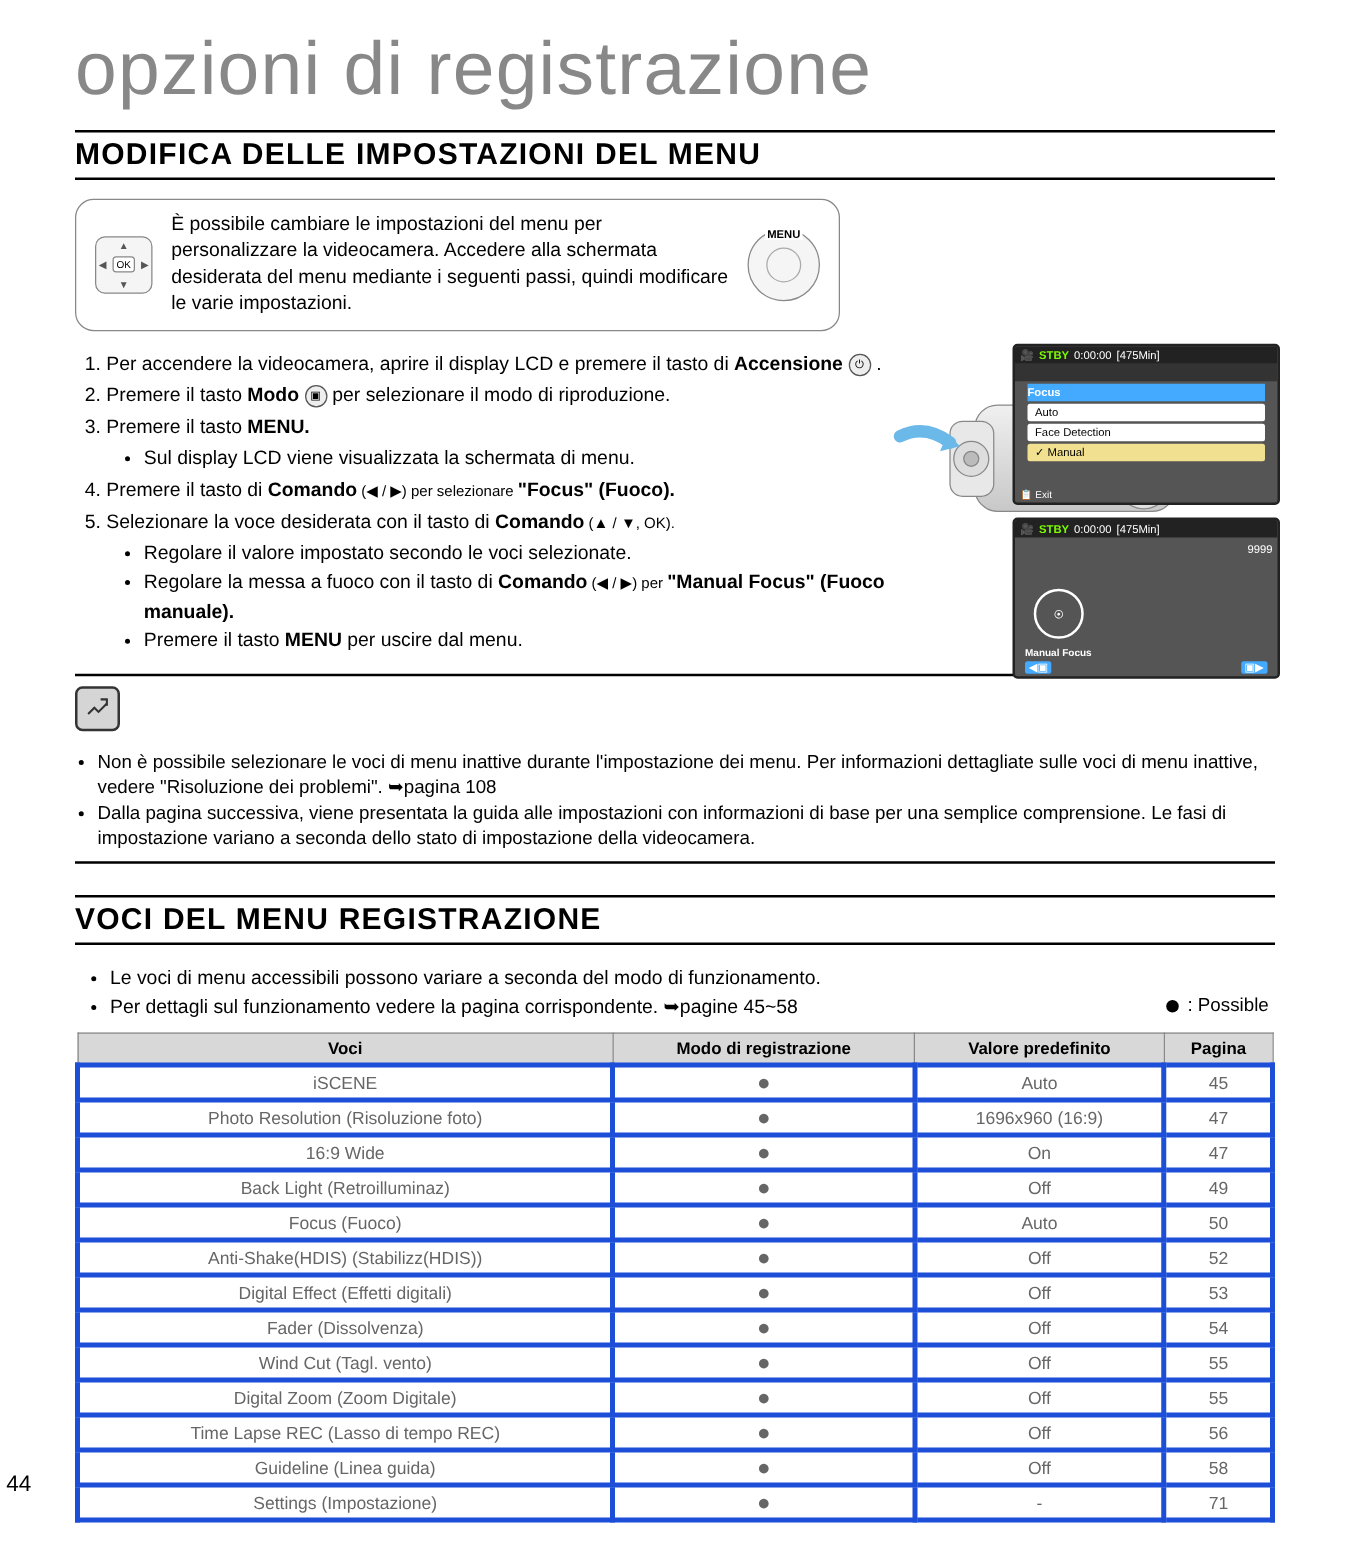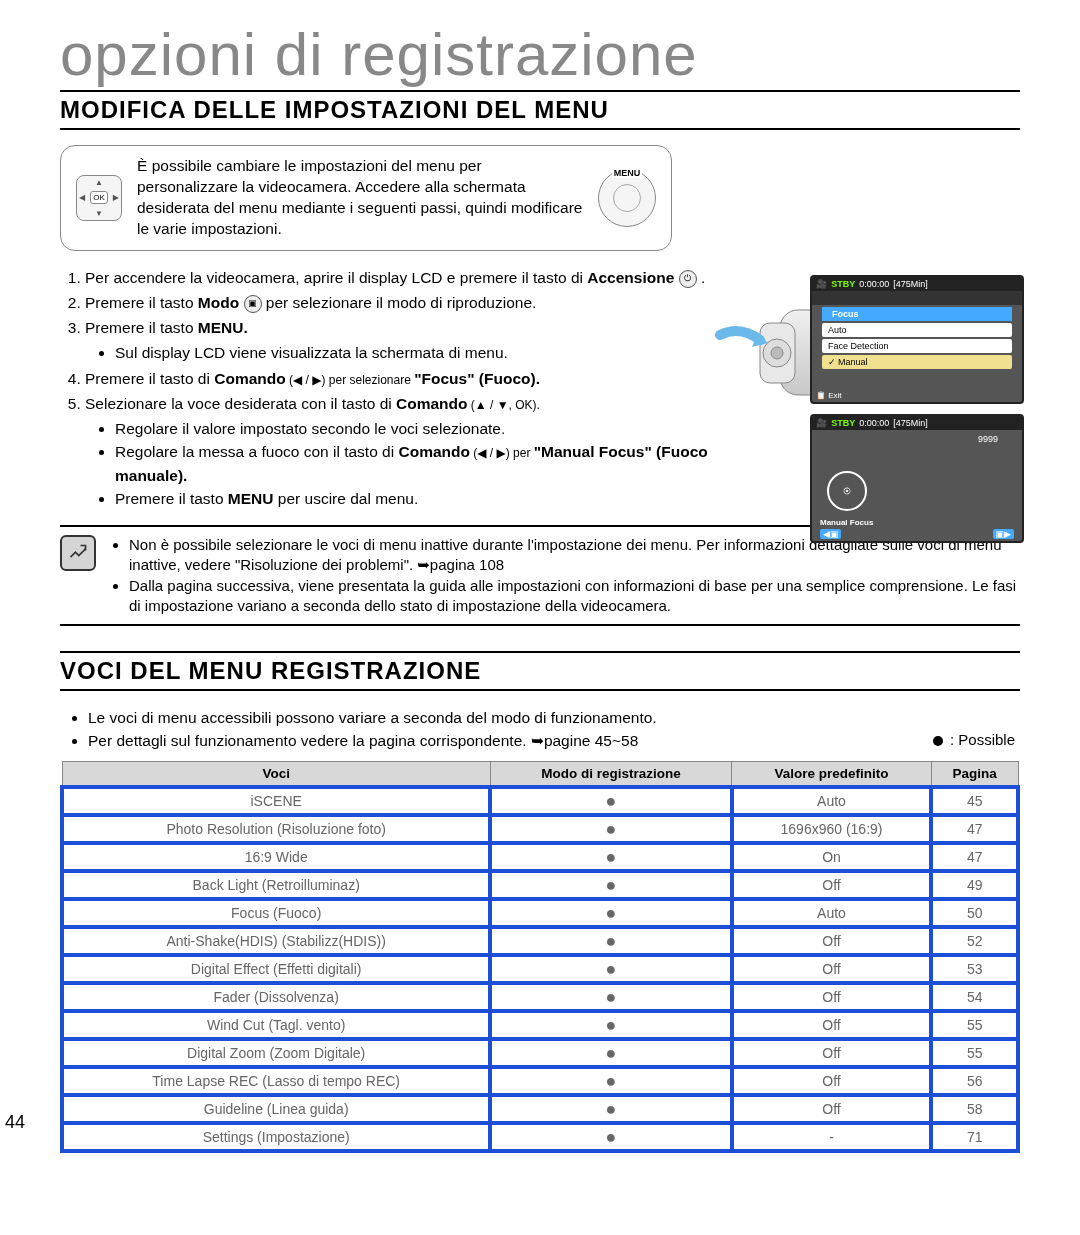--- a/index.html
+++ b/index.html
@@ -12,21 +12,21 @@
   }
   .page {
     padding: 20px 60px 20px 60px;
     position: relative;
   }
   .title {
     font-size: 60px;
     font-weight: 300;
     color: #888;
     letter-spacing: 1px;
-    margin-bottom: 1px;
+    margin-bottom: 15px;
     font-family: "Helvetica Neue", Arial, sans-serif;
   }
   .section-heading {
     font-size: 24px;
     font-weight: bold;
     border-top: 2px solid #000;
     border-bottom: 2px solid #000;
     padding: 4px 0;
     margin-bottom: 15px;
     letter-spacing: 1px;
@@ -172,21 +172,21 @@
     margin: 2px 10px;
     border-radius: 2px;
     font-size: 9px;
   }
   .screen .menu-row.sel {
     background: #f0e090;
   }
   .screen .focus-hdr {
     background: #4af;
     color: #fff;
-    padding: 2px 10px;
+    padding: 2px 0;
     margin: 2px 10px;
     font-size: 9px;
     font-weight: bold;
   }
   .screen .exit {
     position: absolute;
     bottom: 2px;
     left: 4px;
     font-size: 8px;
     color: #fff;
@@ -222,30 +222,31 @@
     box-sizing: border-box;
   }
   .screen2 .arrows span {
     background: #4af;
     padding: 0 3px;
     border-radius: 2px;
   }
   .screen2 .count {
     position: absolute;
     top: 18px;
-    right: 24px;
+    right: 4px;
     color: #fff;
   }
   .note-row {
     display: flex;
     gap: 15px;
     border-top: 2px solid #000;
     border-bottom: 2px solid #000;
     padding: 8px 0;
     margin: 15px 0 25px 0;
+    flex-direction: column;
   }
   .note-icon {
     width: 32px;
     height: 32px;
     border: 2px solid #333;
     border-radius: 6px;
     background: #d5d5d5;
     display: flex;
     align-items: center;
     justify-content: center;

